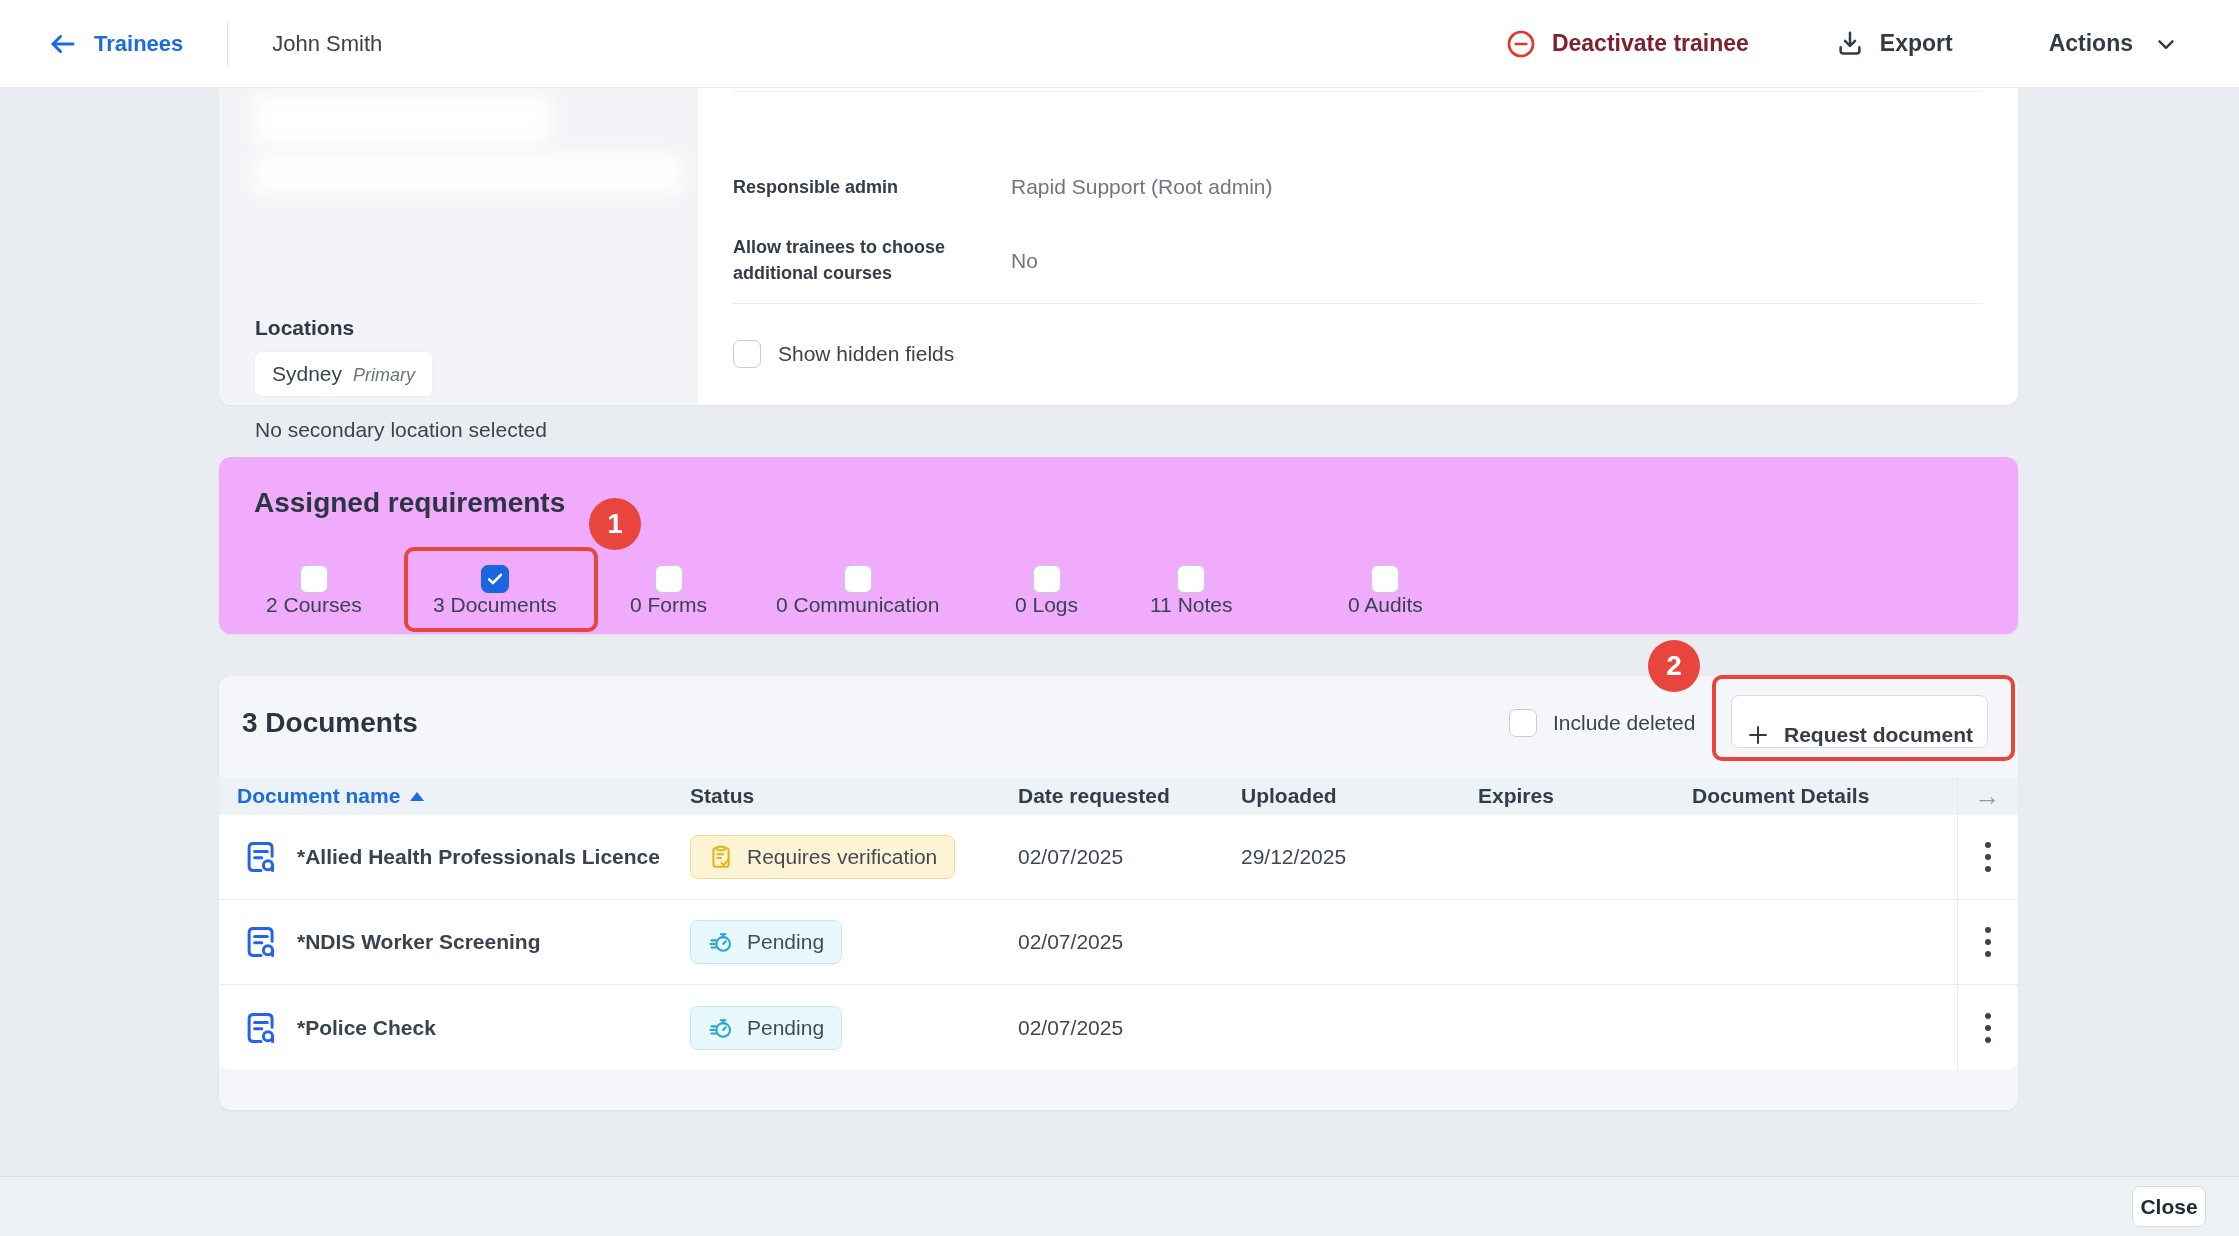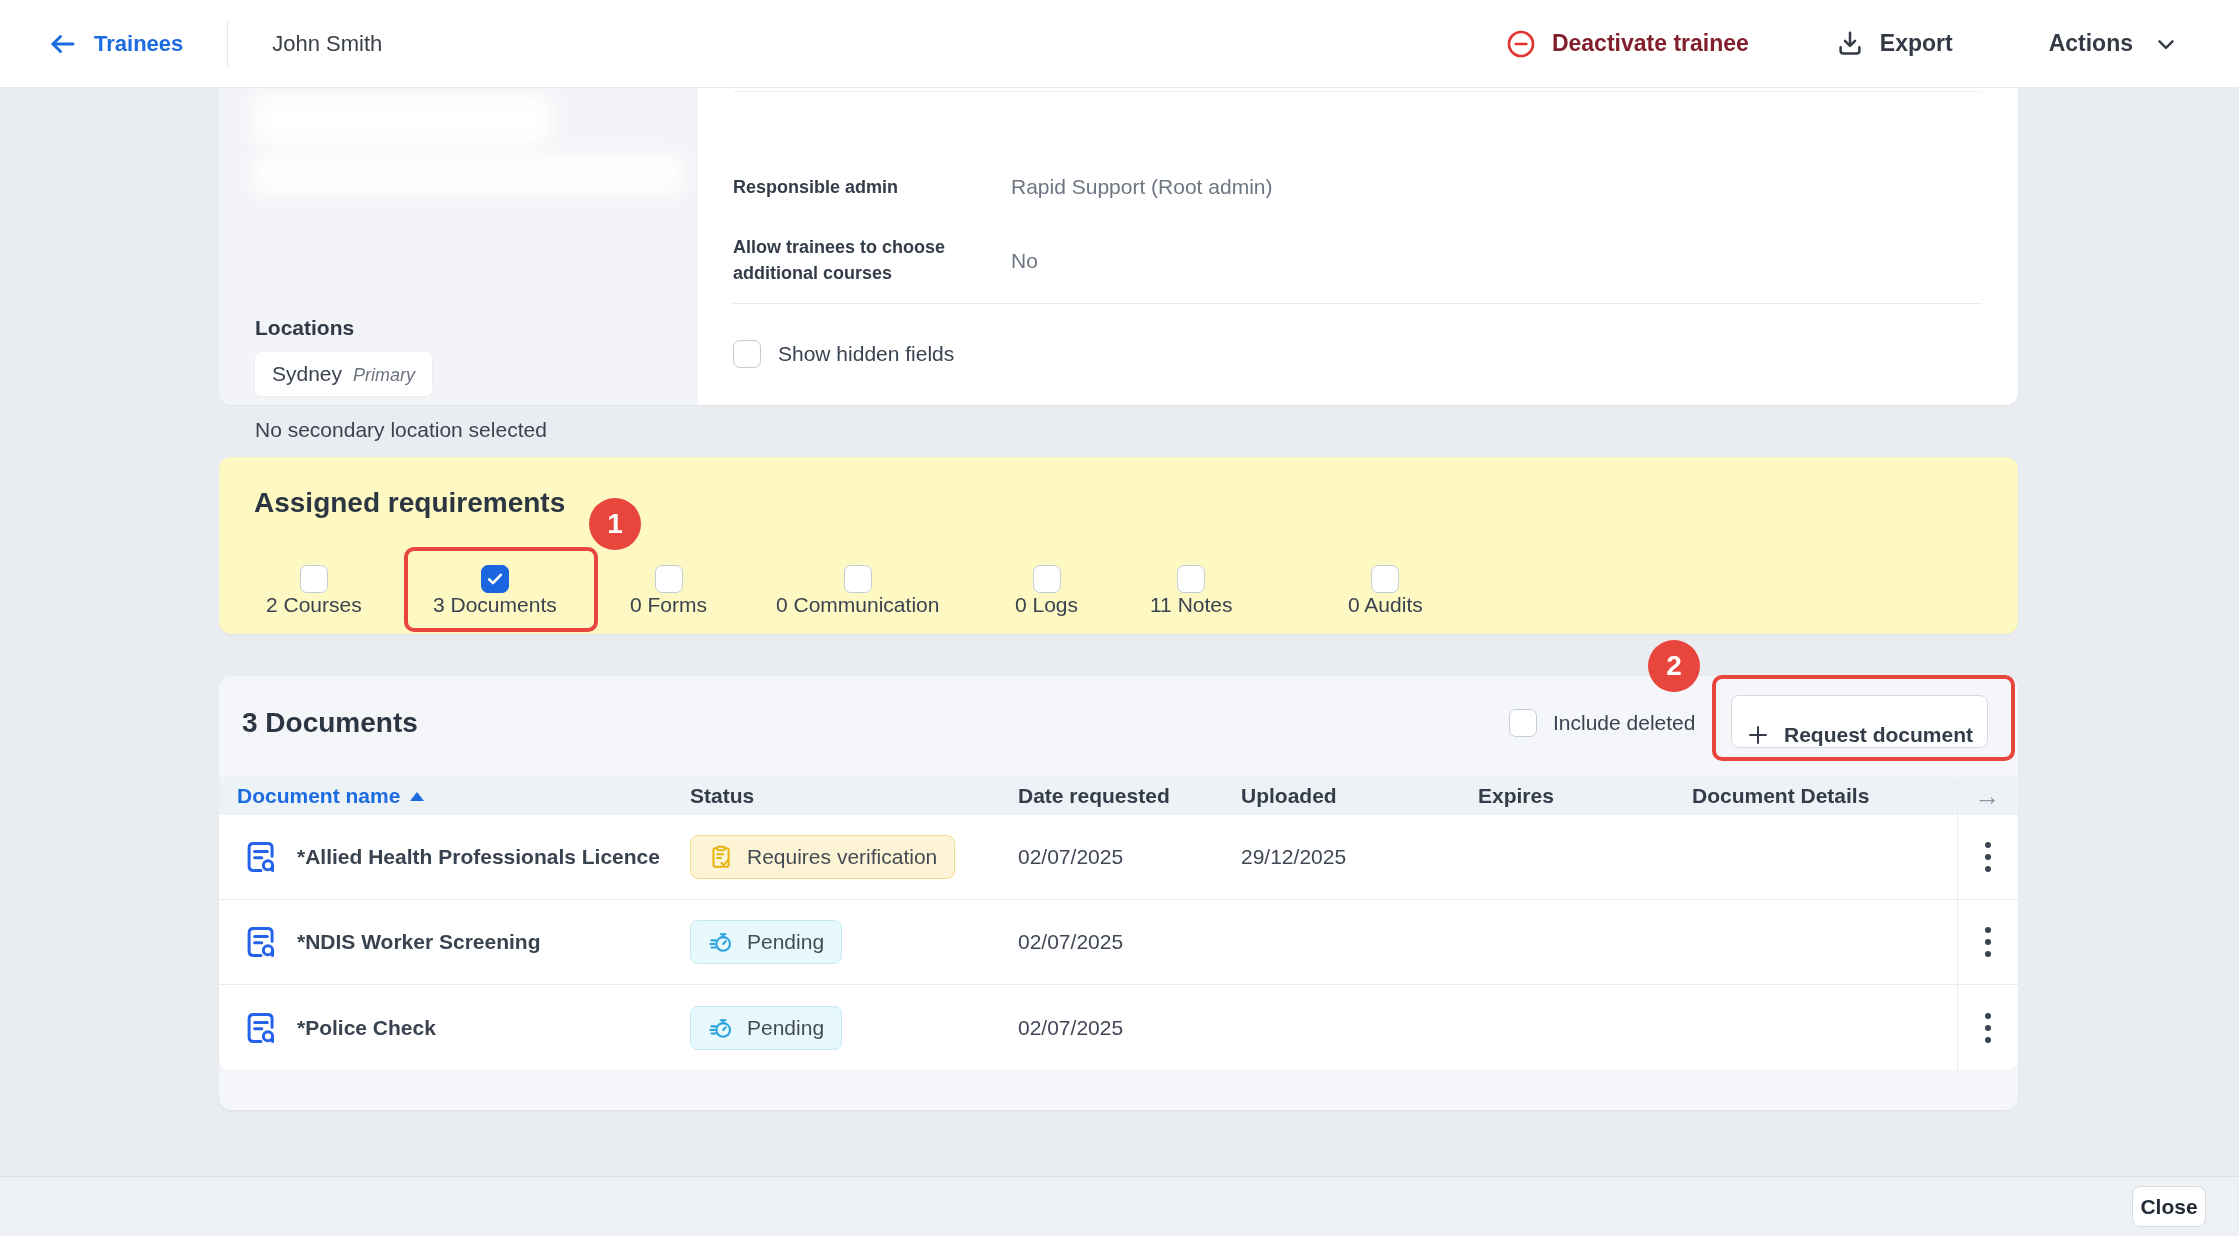--- a/index.html
+++ b/index.html
@@ -54,21 +54,21 @@
   .field-row-2 .field-value { padding-top:15px; }
   .pr-divider { position:absolute; left:35px; width:1249px; top:215px; height:1px; background:#e7eaee; }
   .show-hidden { position:absolute; left:35px; top:252px; display:flex; align-items:center; gap:17px; cursor:pointer; }
   .show-hidden-label { font-size:21px; color:#3a4350; }
 
   
   .checkbox { width:28px; height:28px; border:1.5px solid #c4cdd5; border-radius:7px; background:#fff; flex:0 0 auto; display:flex; align-items:center; justify-content:center; cursor:pointer; }
   .checkbox.checked { background:#1a66e0; border-color:#1a66e0; }
 
   
-  .ar-card { top:457px; height:177px; background:#fef9c3; border-radius:12px; }
+  .ar-card { top:457px; height:177px; background:#f0abfc; border-radius:12px; }
   .ar-title { position:absolute; left:35px; top:30px; font-size:28px; font-weight:bold; color:#2c3642; }
   .badge-circle { position:absolute; width:52px; height:52px; border-radius:50%; background:#e8463d; color:#fff; font-size:28px; font-weight:bold; display:flex; align-items:center; justify-content:center; z-index:6; }
   .badge-1 { left:370px; top:41px; }
   .filter-item { position:absolute; top:108px; display:flex; align-items:center; cursor:pointer;flex-direction:column; }
   .filter-label { font-size:21px; color:#3a4350; white-space:nowrap; }
   .f-0 { left:47px; } .f-1 { left:214px; } .f-2 { left:411px; } .f-3 { left:557px; }
   .f-4 { left:796px; } .f-5 { left:931px;text-align:center; } .f-6 { left:1089px;padding-left:40px; }
   .anno-box { position:absolute; border:4px solid #e8463d; border-radius:10px; z-index:5; pointer-events:none; }
   .anno-box-1 { left:185px; top:90px; width:194px; height:85px; }
 

